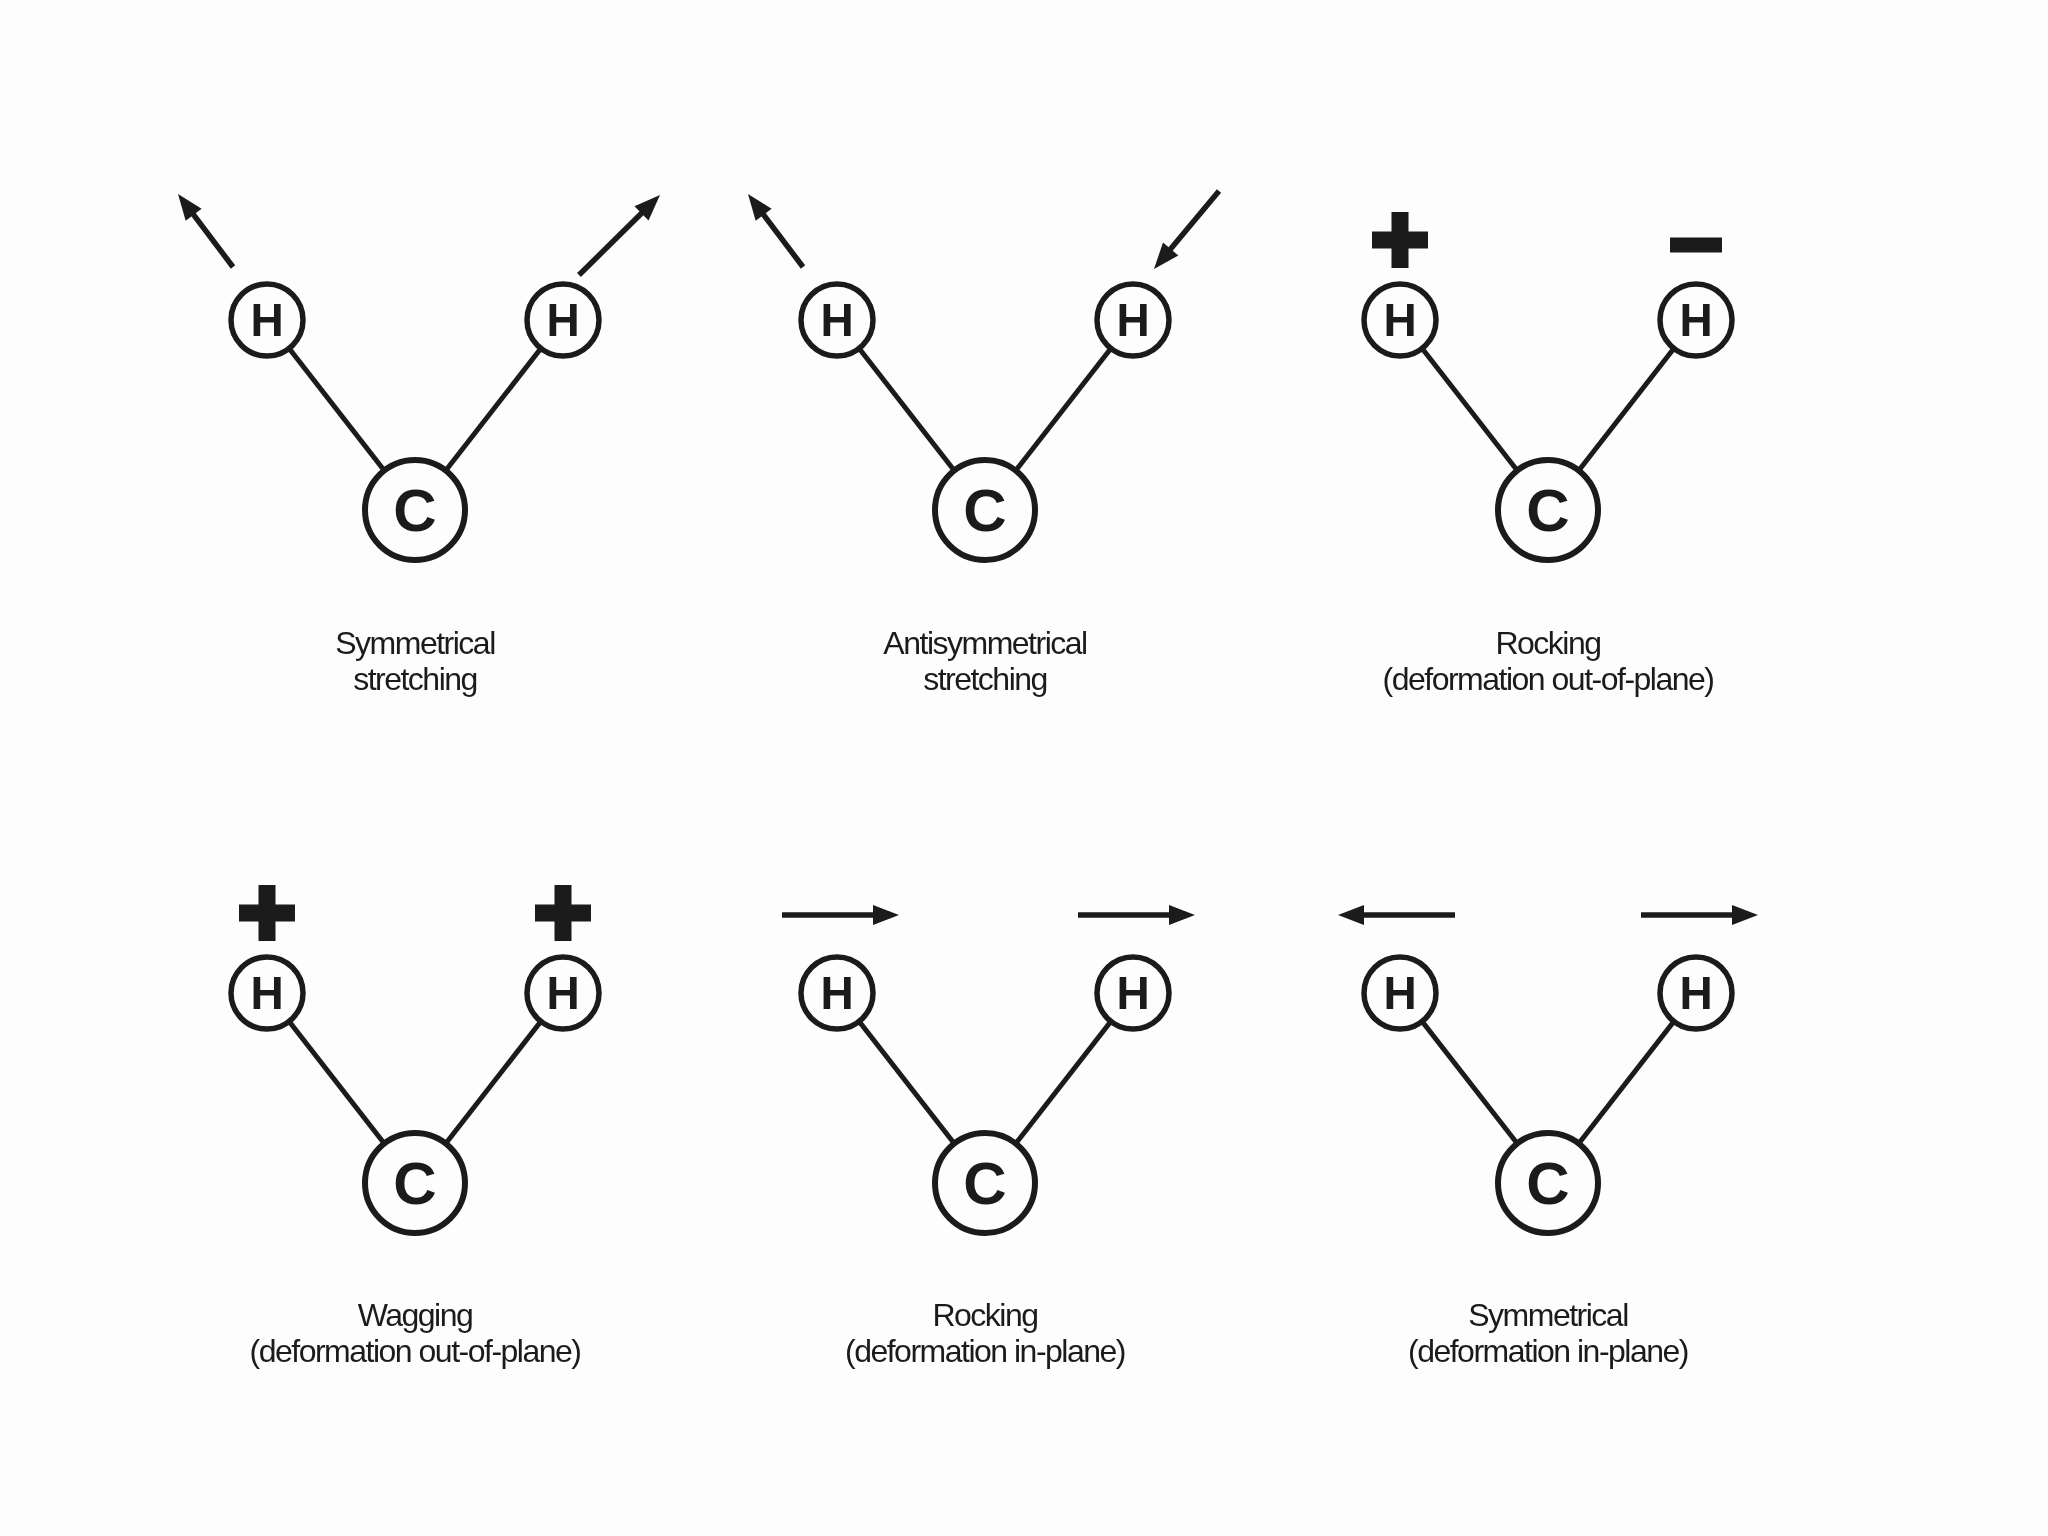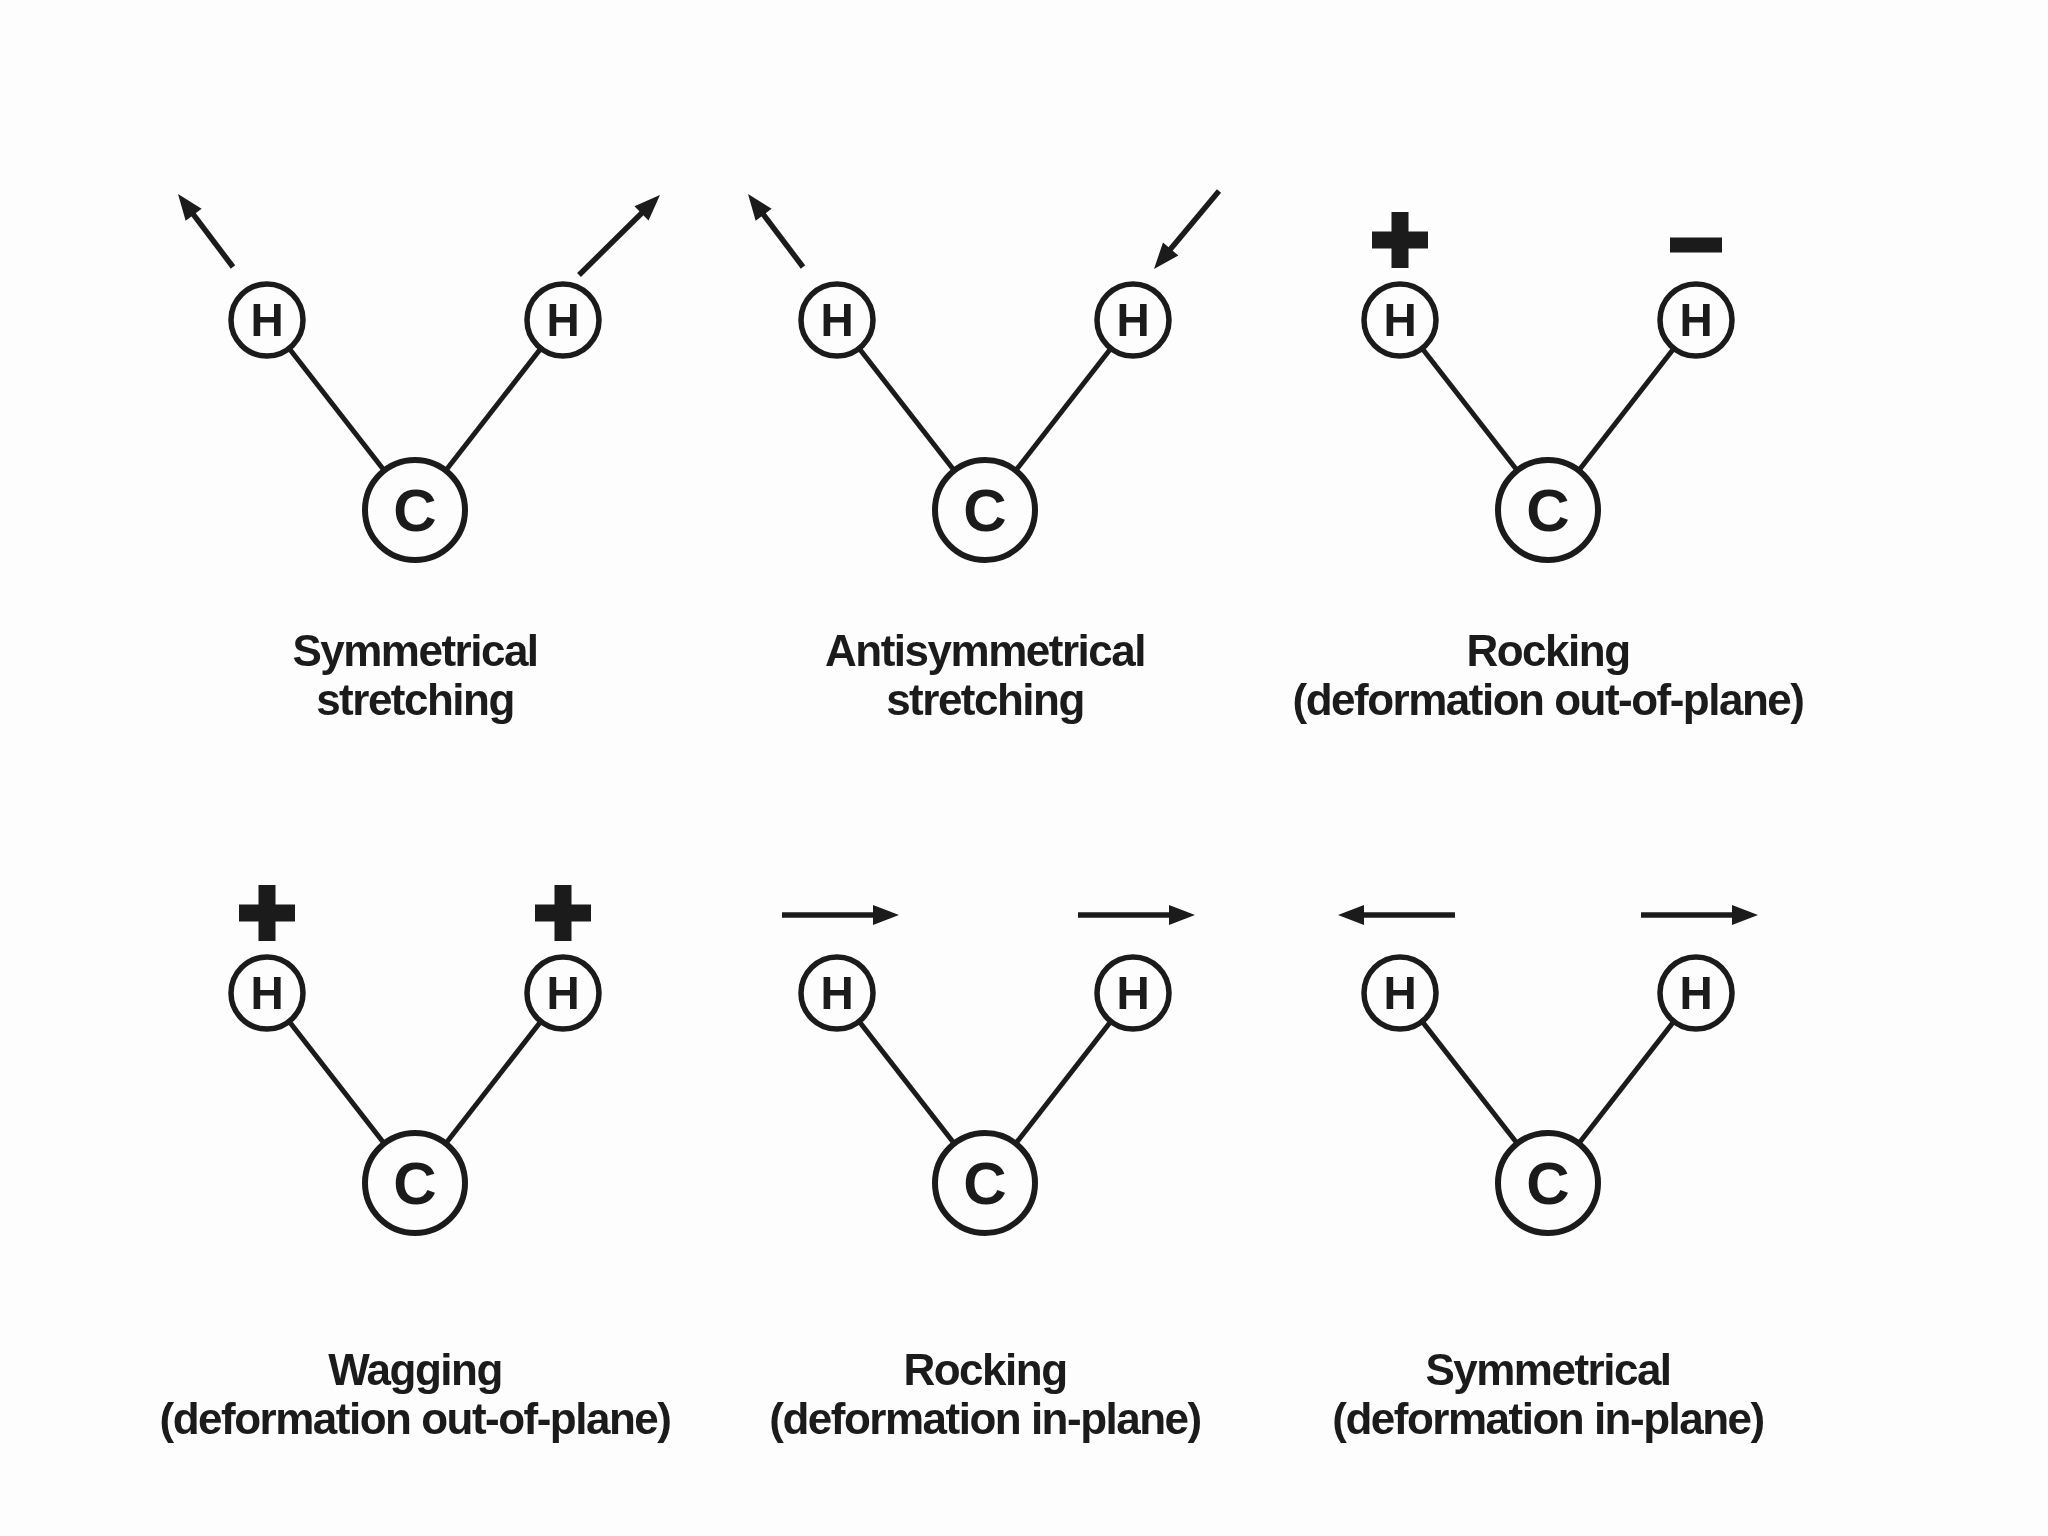--- a/index.html
+++ b/index.html
@@ -26,28 +26,28 @@
   .row1 { top: 80px; }
   .row2 { top: 753px; }
   svg.mol {
     display: block;
     margin: 0 auto;
     width: 560px;
     height: 500px;
   }
   .caption {
     margin-top: 46px;
-    font-size: 44px;
-    font-weight: 700;
+    font-size: 32px;
+    font-weight: 400;
     letter-spacing: -1.5px;
     line-height: 1.12;
     color: #1b1b1b;
     white-space: nowrap;
   }
-  .row2 .caption { margin-top: 92px; }
+  .row2 .caption { margin-top: 45px; }
 </style>
 </head>
 <body>
 
 <div class="stage">
 
   <section class="panel row1 col1">
     <svg class="mol" viewBox="0 0 560 500">
         <line x1="132" y1="240" x2="280" y2="430" stroke="#1b1b1b" stroke-width="5"></line>
         <line x1="428" y1="240" x2="280" y2="430" stroke="#1b1b1b" stroke-width="5"></line>

